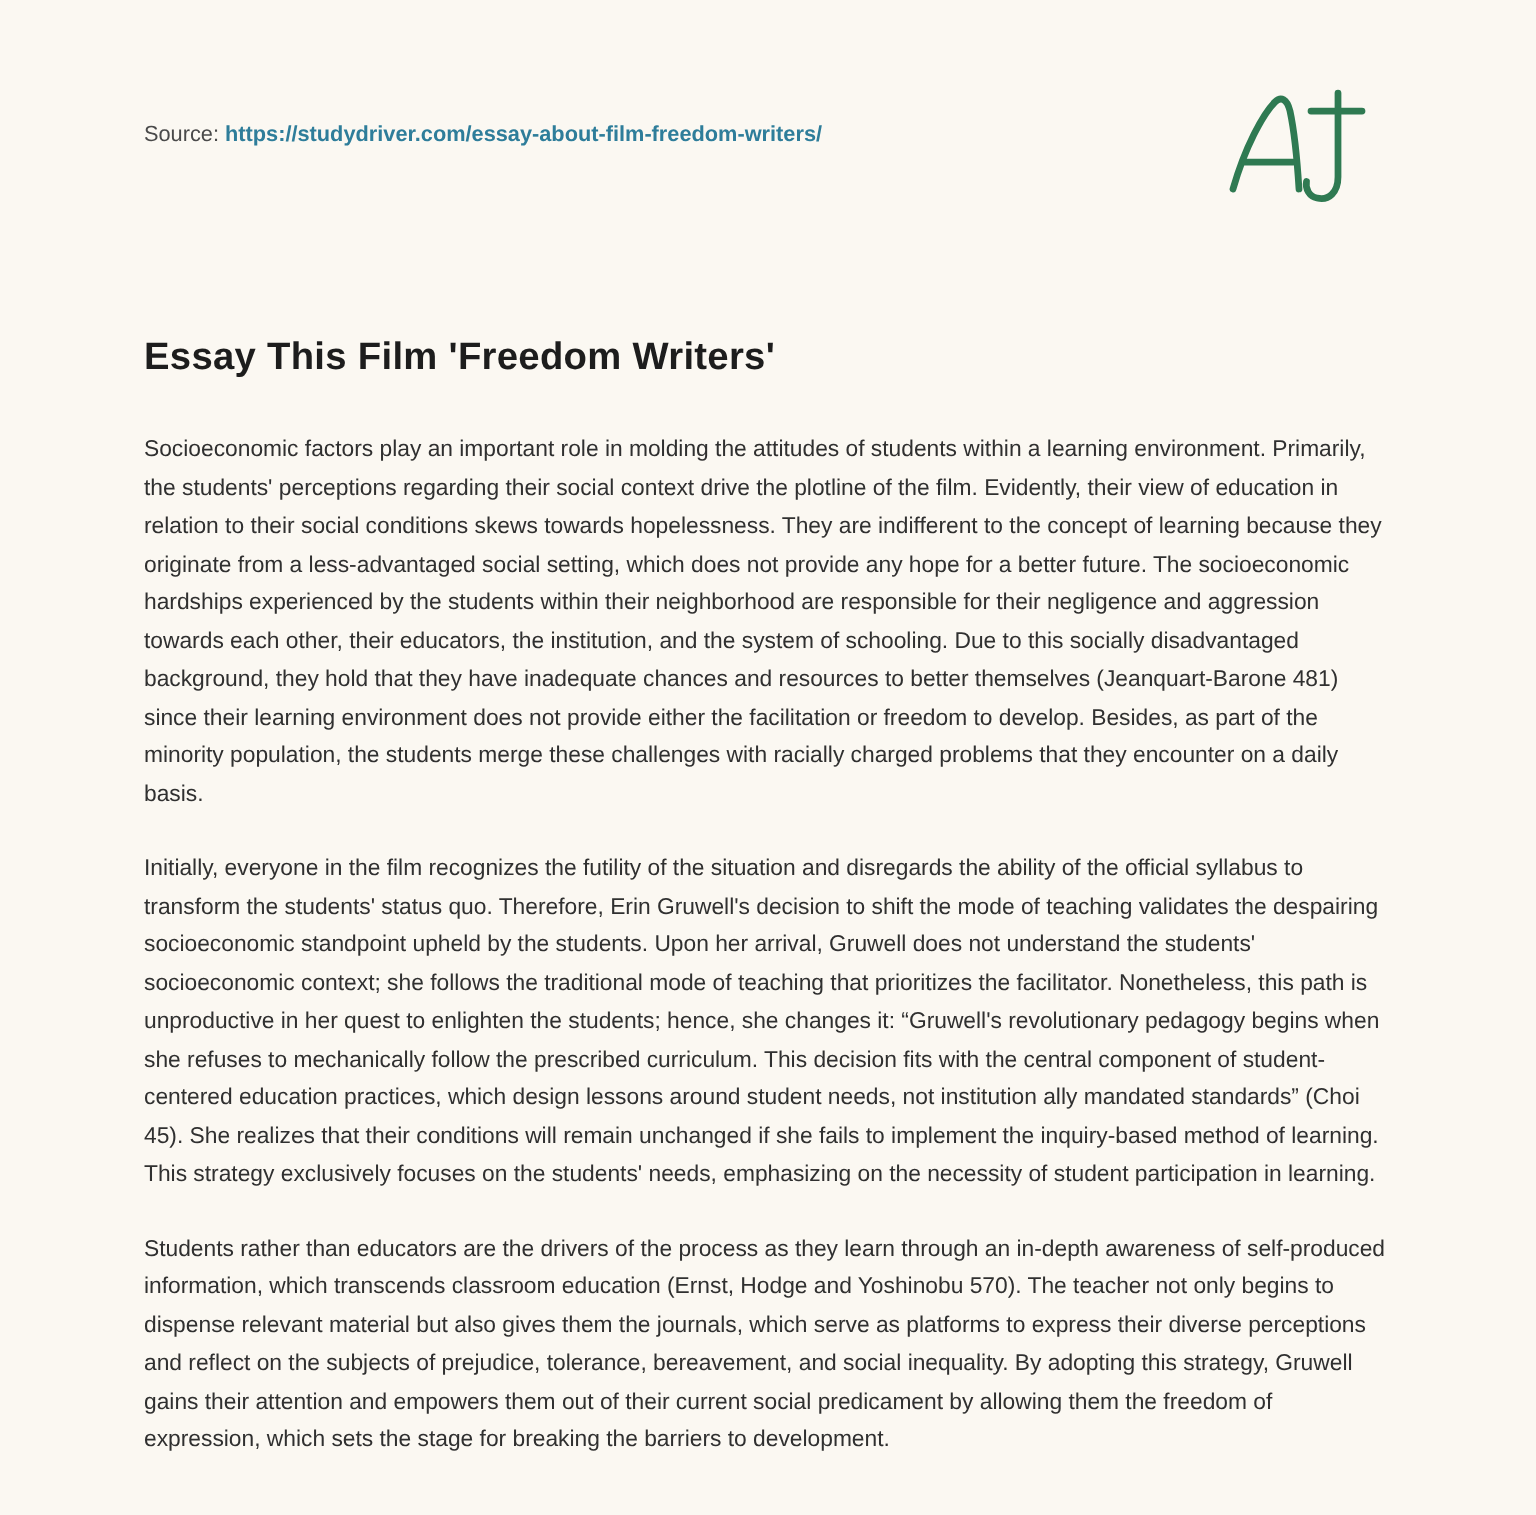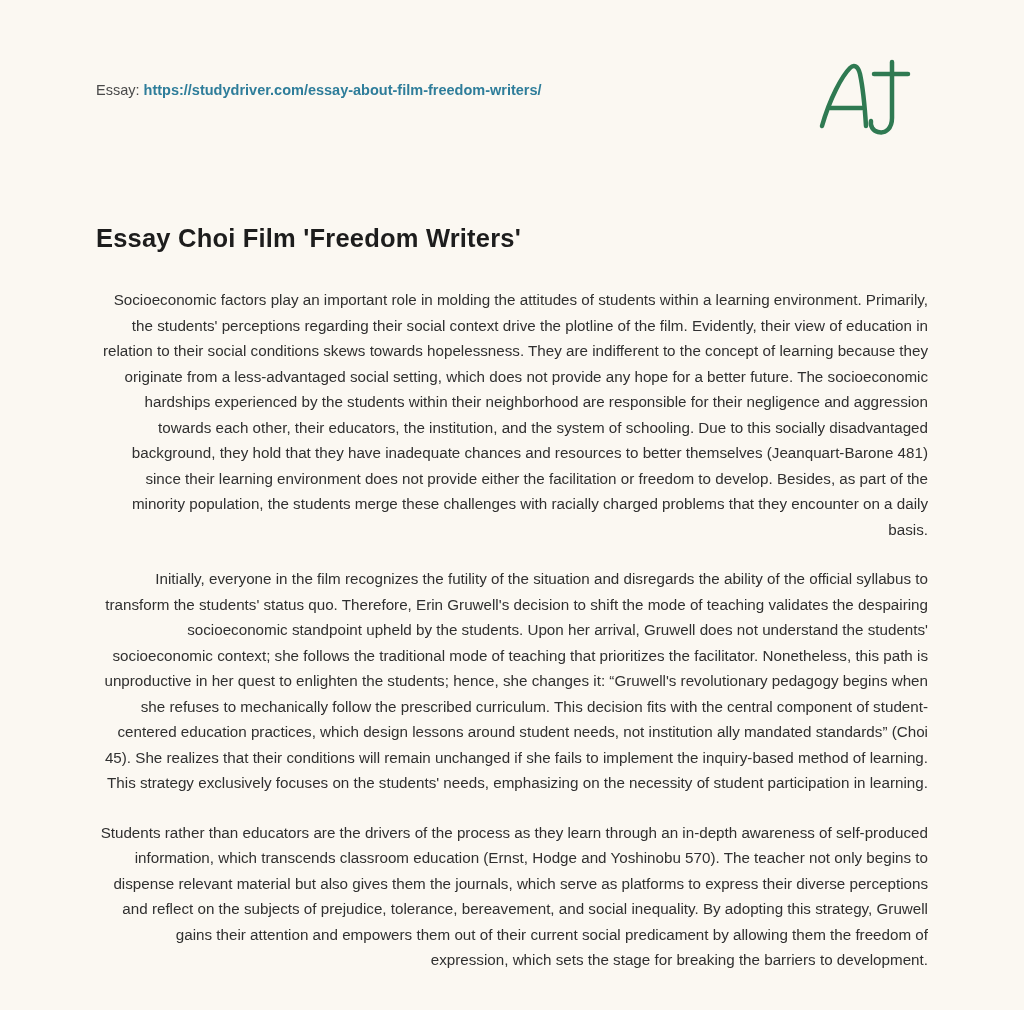--- a/index.html
+++ b/index.html
@@ -60,49 +60,49 @@
   }
   .body {
     margin: 34px 96px 0 96px;
     width: 832px;
   }
   .body p {
     font-size: 15.2px;
     line-height: 25.5px;
     color: #303030;
     margin: 0 0 24px 0;
-    text-align: right;
+    text-align: left;
   }
 </style>
 </head>
 <body>
 
 <div class="page">
 
   <div class="header">
 
 
     <div class="source">
-      <span>Essay: </span><a href="#">https://studydriver.com/essay-about-film-freedom-writers/</a>
+      <span>Source: </span><a href="#">https://studydriver.com/essay-about-film-freedom-writers/</a>
     </div>
 
     <div class="logo">
       <svg width="120" height="96" viewBox="0 0 120 96" xmlns="http://www.w3.org/2000/svg">
         <g fill="none" stroke="#2f7a52" stroke-width="4.5" stroke-linecap="round" stroke-linejoin="round">
           <path d="M14 74 C22 46, 34 24, 42 16 C46 12, 50 14, 52 22 C55 36, 57 58, 58 74"></path>
           <path d="M22 56 L54 56"></path>
           <path d="M66 22 L100 22"></path>
           <path d="M84 10 L84 66 C84 76, 78 82, 70 80 C65 79, 62 74, 63 69"></path>
         </g>
       </svg>
     </div>
 
   </div>
 
-  <h1 class="title">Essay Choi Film 'Freedom Writers'</h1>
+  <h1 class="title">Essay This Film 'Freedom Writers'</h1>
 
   <div class="body">
     <p>Socioeconomic factors play an important role in molding the attitudes of students within a learning environment. Primarily, the students' perceptions regarding their social context drive the plotline of the film. Evidently, their view of education in relation to their social conditions skews towards hopelessness. They are indifferent to the concept of learning because they originate from a less-advantaged social setting, which does not provide any hope for a better future. The socioeconomic hardships experienced by the students within their neighborhood are responsible for their negligence and aggression towards each other, their educators, the institution, and the system of schooling. Due to this socially disadvantaged background, they hold that they have inadequate chances and resources to better themselves (Jeanquart-Barone 481) since their learning environment does not provide either the facilitation or freedom to develop. Besides, as part of the minority population, the students merge these challenges with racially charged problems that they encounter on a daily basis.</p>
     <p>Initially, everyone in the film recognizes the futility of the situation and disregards the ability of the official syllabus to transform the students' status quo. Therefore, Erin Gruwell's decision to shift the mode of teaching validates the despairing socioeconomic standpoint upheld by the students. Upon her arrival, Gruwell does not understand the students' socioeconomic context; she follows the traditional mode of teaching that prioritizes the facilitator. Nonetheless, this path is unproductive in her quest to enlighten the students; hence, she changes it: “Gruwell's revolutionary pedagogy begins when she refuses to mechanically follow the prescribed curriculum. This decision fits with the central component of student-centered education practices, which design lessons around student needs, not institution ally mandated standards” (Choi 45). She realizes that their conditions will remain unchanged if she fails to implement the inquiry-based method of learning. This strategy exclusively focuses on the students' needs, emphasizing on the necessity of student participation in learning.</p>
     <p>Students rather than educators are the drivers of the process as they learn through an in-depth awareness of self-produced information, which transcends classroom education (Ernst, Hodge and Yoshinobu 570). The teacher not only begins to dispense relevant material but also gives them the journals, which serve as platforms to express their diverse perceptions and reflect on the subjects of prejudice, tolerance, bereavement, and social inequality. By adopting this strategy, Gruwell gains their attention and empowers them out of their current social predicament by allowing them the freedom of expression, which sets the stage for breaking the barriers to development.</p>
   </div>
 
 </div>
 
 </body></html>

